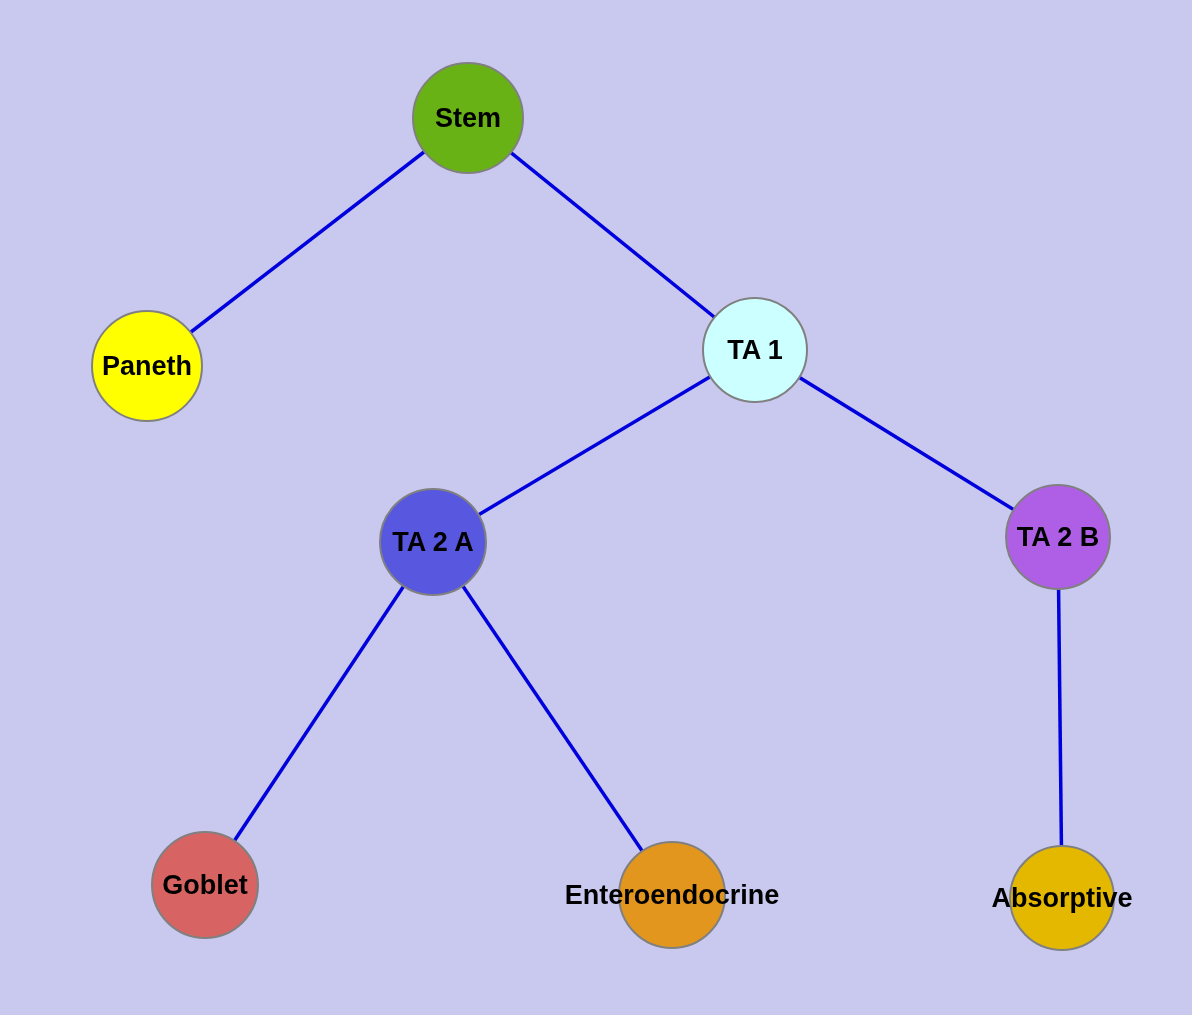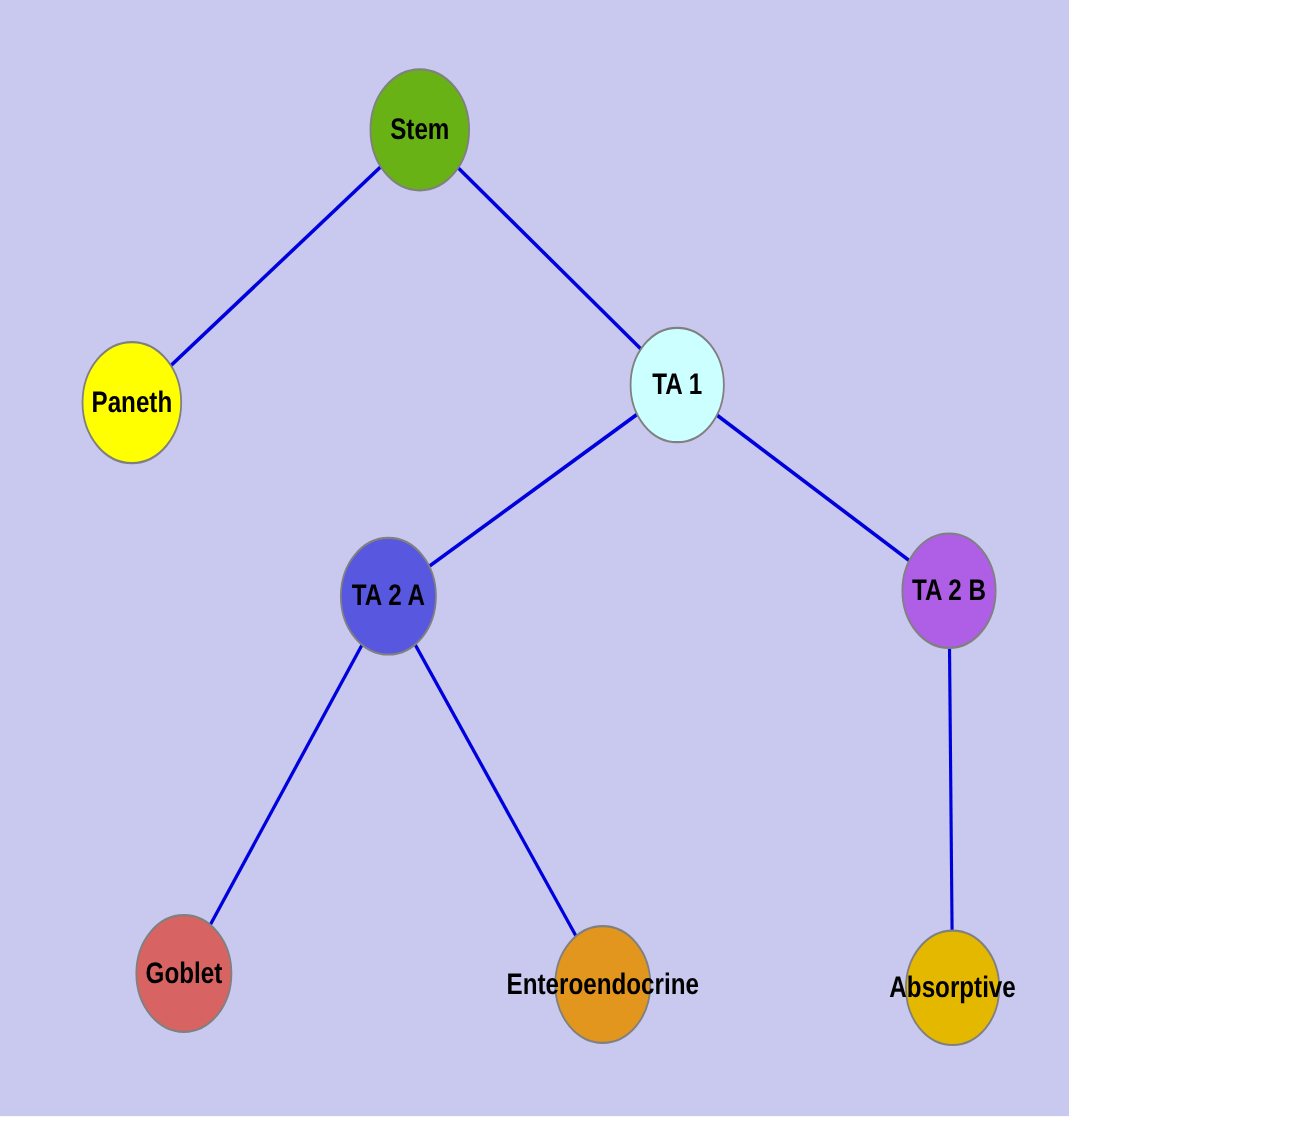--- a/index.html
+++ b/index.html
@@ -8,21 +8,21 @@
     width: 1192px;
     height: 1023px;
     background: #ffffff;
     overflow: hidden;
     font-family: "Liberation Sans", sans-serif;
   }
   .canvas {
     position: absolute;
     left: 0;
     top: 0;
-    width: 972px;
+    width: 1192px;
     height: 1015px;
     border-radius: 17px;
   }
   svg {
     display: block;
     width: 100%;
     height: 100%;
   }
   .node-label {
     font-family: "Liberation Sans", "DejaVu Sans", sans-serif;

